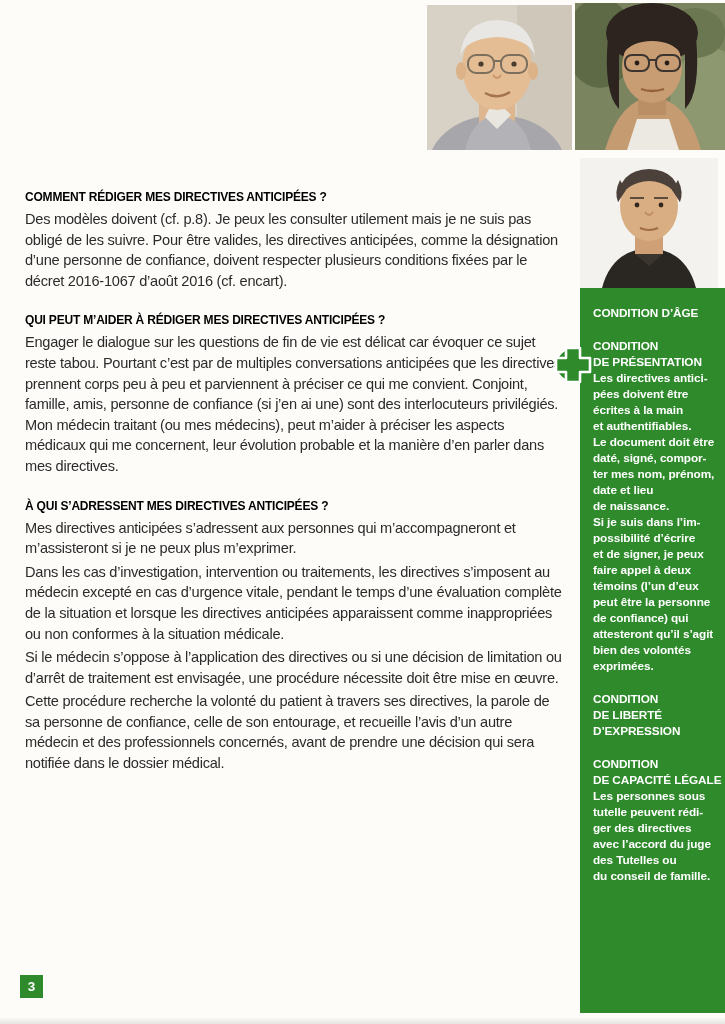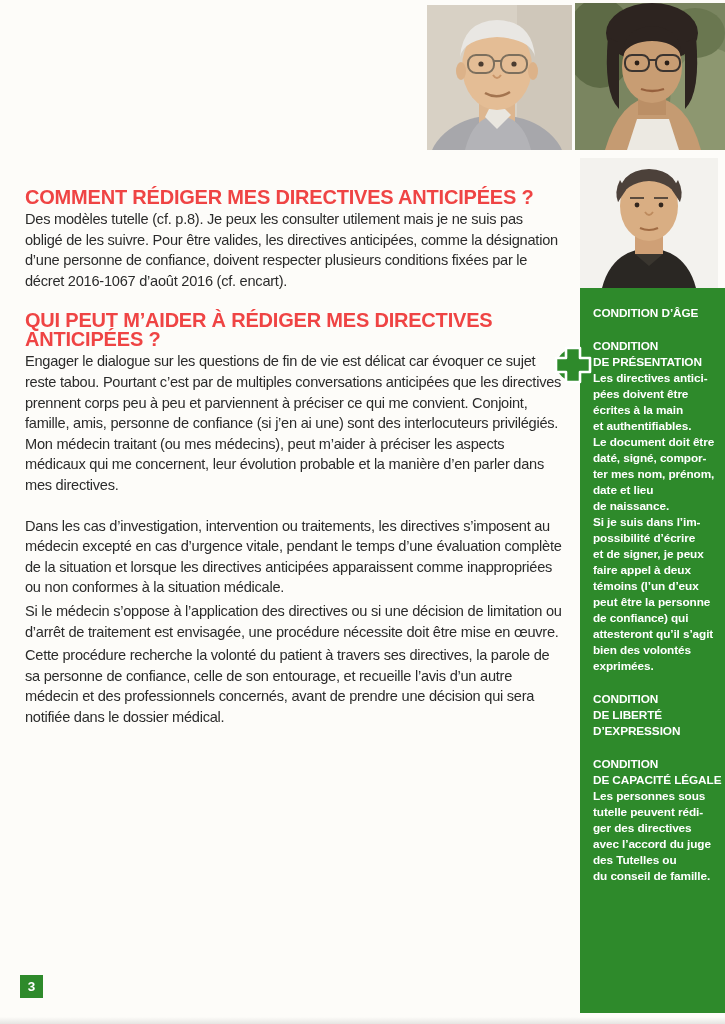--- a/index.html
+++ b/index.html
@@ -14,22 +14,22 @@
   #photo-elderly-man{left:427px;top:5px;width:145px;height:145px;}
   #photo-woman{left:575px;top:3px;width:150px;height:147px;}
   #photo-sidebar-man{left:580px;top:158px;width:138px;height:130px;}
   .photo svg{display:block;width:100%;height:100%;}
   
   .main-col{
     position:absolute;left:25px;top:188px;width:537px;
     color:#2b2b2b;font-size:14.6px;line-height:20.6px;letter-spacing:-0.25px;
   }
   .main-col h2{
-    margin:0 0 2px 0;font-size:20px;line-height:19px;font-weight:700;
-    color:#ef4444;letter-spacing:-0.2px;
+    margin:0 0 2px 0;font-size:12px;line-height:19px;font-weight:700;
+    color:#000000;letter-spacing:-0.2px;
   }
   .main-col section{margin:0 0 20px 0;}
   .main-col p{margin:0 0 3px 0;}
   .main-col b{font-weight:400;}
   
   .sidebar{
     position:absolute;left:580px;top:288px;width:160px;height:725px;
     background:#2e8a2b;box-sizing:border-box;padding:17px 10px 18px 13px;
     color:#ffffff;
   }
@@ -121,29 +121,31 @@
     <path d="M74 40 L88 40" stroke="#5c4c3e" stroke-width="2"></path>
     <path d="M60 70 Q69 74 78 70" fill="none" stroke="#a06b43" stroke-width="2.2"></path>
     <path d="M65 54 Q69 60 73 54" fill="none" stroke="#bd8a5d" stroke-width="1.8"></path>
   </svg>
 </div>
 
 <div class="main-col">
 
   <section>
     <h2>COMMENT RÉDIGER MES DIRECTIVES ANTICIPÉES ?</h2>
-    <p><span>Des modèles tutelle (cf. p.8). Je peux les consulter utilement mais je ne suis pas obligé de les suivre. </span><b>Pour être valides</b><span>, les directives anticipées, comme la désignation d’une personne de confiance, doivent respecter plusieurs conditions fixées par le décret 2016-1067 d’août 2016 (cf. encart).</span></p>
+    <p><span>Des modèles doivent (cf. p.8). Je peux les consulter utilement mais je ne suis pas obligé de les suivre. </span><b>Pour être valides</b><span>, les directives anticipées, comme la désignation d’une personne de confiance, doivent respecter plusieurs conditions fixées par le décret 2016-1067 d’août 2016 (cf. encart).</span></p>
   </section>
 
   <section>
     <h2>QUI PEUT M’AIDER À RÉDIGER MES DIRECTIVES ANTICIPÉES ?</h2>
     <p><span>Engager le dialogue sur les questions de fin de vie est délicat car évoquer ce sujet reste tabou. Pourtant c’est par de multiples </span><b>conversations anticipées</b><span> que les directives prennent corps peu à peu et parviennent à préciser ce qui me convient. Conjoint, famille, amis, personne de confiance (si j’en ai une) sont des interlocuteurs privilégiés. Mon médecin traitant (ou mes médecins), peut m’aider à préciser les aspects médicaux qui me concernent, leur évolution probable et la manière d’en parler dans mes directives.</span></p>
   </section>
 
   <section>
+    <h2>À QUI S’ADRESSENT MES DIRECTIVES ANTICIPÉES ?</h2>
+    <p><span>Mes directives anticipées s’adressent aux personnes qui m’accompagneront et m’assisteront si je ne peux plus m’exprimer.</span><b></b><span></span></p>
     <p><span>Dans les cas d’investigation, intervention ou traitements, les directives </span><b>s’imposent</b><span> au médecin excepté en cas d’urgence vitale, pendant le temps d’une évaluation complète de la situation et lorsque les directives anticipées apparaissent comme inappropriées ou non conformes à la situation médicale.</span></p>
     <p><span>Si le médecin s’oppose à l’application des directives ou si une décision de limitation ou d’arrêt de traitement est envisagée, une </span><b>procédure nécessite</b><span> doit être mise en œuvre.</span></p>
     <p><span>Cette procédure recherche la volonté du patient à travers ses directives, la parole de sa personne de confiance, celle de son entourage, et recueille l’avis d’un autre médecin et des professionnels concernés, avant de prendre une décision qui sera notifiée dans le dossier médical.</span><b></b><span></span></p>
   </section>
 
 </div>
 
 <aside class="sidebar">
   <div class="sb-section">
     <div class="sb-title">CONDITION D’ÂGE</div>

